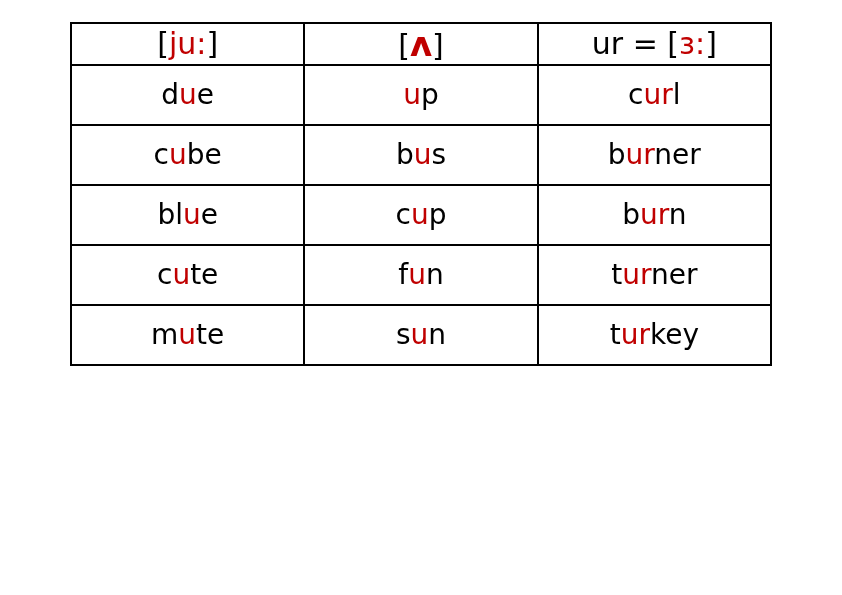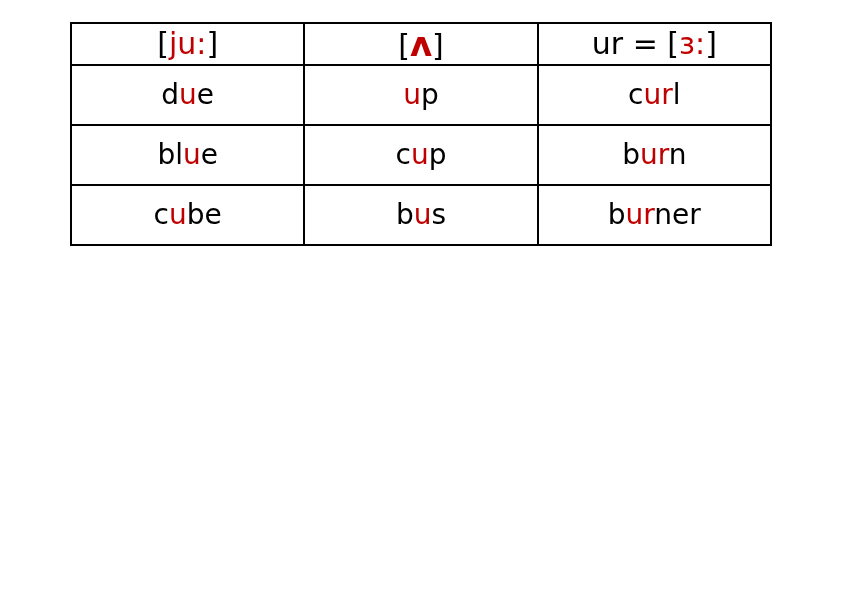--- a/index.html
+++ b/index.html
@@ -54,24 +54,34 @@
           <th class="hdr"><span class="blk">ur = [</span><span class="red">ɜ:</span><span class="blk">]</span></th>
         </tr>
     </thead>
     <tbody id="tbody">
         <tr>
           <td class="body-cell"><span class="blk">d</span><span class="red">u</span><span class="blk">e</span></td>
           <td class="body-cell"><span class="red">u</span><span class="blk">p</span></td>
           <td class="body-cell"><span class="blk">c</span><span class="red">ur</span><span class="blk">l</span></td>
         </tr>
         <tr>
+          <td class="body-cell"><span class="blk">c</span><span class="red">u</span><span class="blk">be</span></td>
+          <td class="body-cell"><span class="blk">b</span><span class="red">u</span><span class="blk">s</span></td>
+          <td class="body-cell"><span class="blk">b</span><span class="red">ur</span><span class="blk">ner</span></td>
+        </tr>
+        <tr>
           <td class="body-cell"><span class="blk">bl</span><span class="red">u</span><span class="blk">e</span></td>
           <td class="body-cell"><span class="blk">c</span><span class="red">u</span><span class="blk">p</span></td>
           <td class="body-cell"><span class="blk">b</span><span class="red">ur</span><span class="blk">n</span></td>
         </tr>
         <tr>
-          <td class="body-cell"><span class="blk">c</span><span class="red">u</span><span class="blk">be</span></td>
-          <td class="body-cell"><span class="blk">b</span><span class="red">u</span><span class="blk">s</span></td>
-          <td class="body-cell"><span class="blk">b</span><span class="red">ur</span><span class="blk">ner</span></td>
+          <td class="body-cell"><span class="blk">c</span><span class="red">u</span><span class="blk">te</span></td>
+          <td class="body-cell"><span class="blk">f</span><span class="red">u</span><span class="blk">n</span></td>
+          <td class="body-cell"><span class="blk">t</span><span class="red">ur</span><span class="blk">ner</span></td>
+        </tr>
+        <tr>
+          <td class="body-cell"><span class="blk">m</span><span class="red">u</span><span class="blk">te</span></td>
+          <td class="body-cell"><span class="blk">s</span><span class="red">u</span><span class="blk">n</span></td>
+          <td class="body-cell"><span class="blk">t</span><span class="red">ur</span><span class="blk">key</span></td>
         </tr>
       </tbody>
   </table>
 </div>
 
 </body></html>

